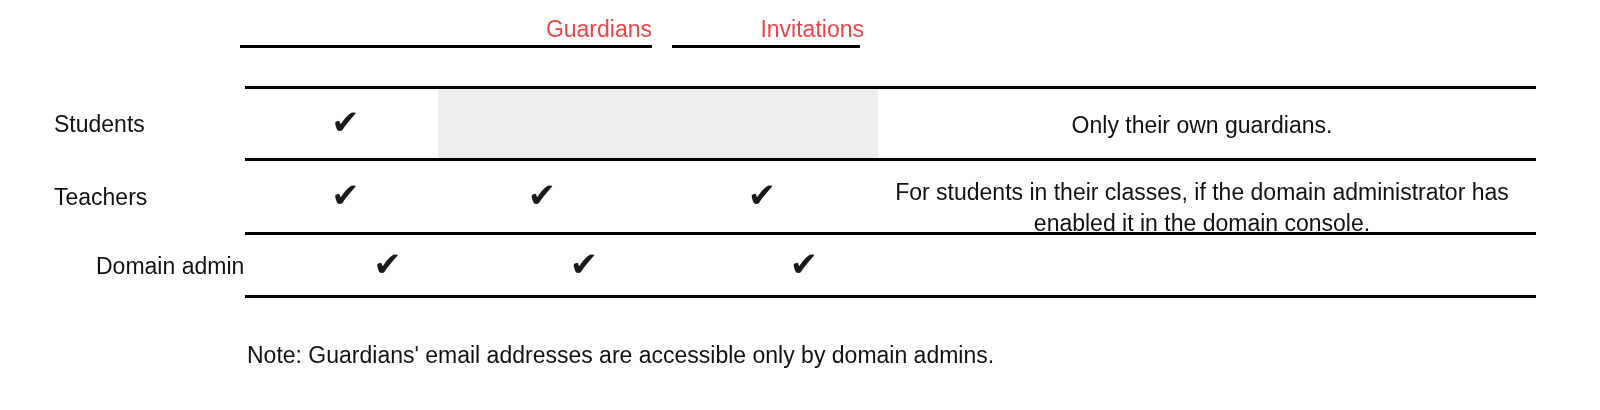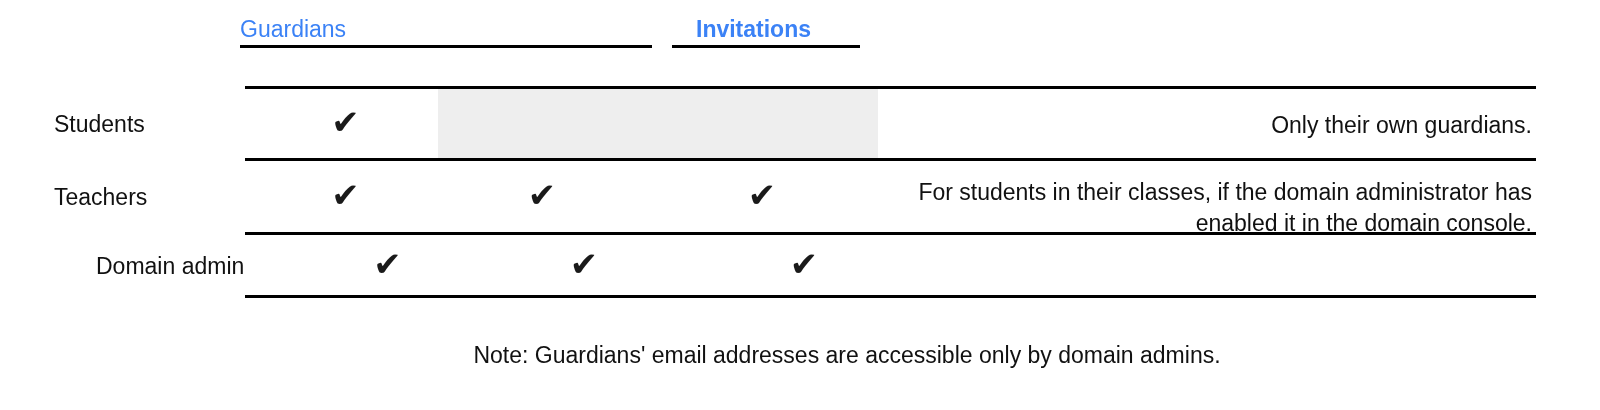--- a/index.html
+++ b/index.html
@@ -27,36 +27,36 @@
     top: 14px;
     left: 0;
     width: 1600px;
     height: 34px;
   }
   .group-label {
     position: absolute;
     top: 0;
     font-size: 23px;
     line-height: 30px;
-    text-align: left;
-    white-space: nowrap;
-    color: #3b82f6;
+    text-align: right;
+    white-space: nowrap;
+    color: #ef4444;
   }
   .group-rule {
     position: absolute;
     height: 3px;
     background: #000000;
     top: 31px;
   }
 
   
   .grp-guardians-label { left: 240px; width: 412px; }
   .grp-guardians-rule  { left: 240px; width: 412px; }
   
-  .grp-invitations-label { left: 696px; width: 188px; font-weight: bold; }
+  .grp-invitations-label { left: 676px; width: 188px; }
   .grp-invitations-rule  { left: 672px; width: 188px; }
 
   
   .sub-head {
     position: absolute;
     top: 54px;
     left: 0;
     width: 1600px;
     height: 30px;
   }
@@ -135,36 +135,36 @@
   .row-students .cell-check { top: 16px; }
   .row-teachers .cell-check { top: 17px; }
   .row-admin    .cell-check { top: 12px; }
 
   .cell-desc {
     position: absolute;
     left: 868px;
     width: 660px;
     font-size: 23px;
     line-height: 31px;
-    text-align: right;
+    text-align: center;
   }
   .row-students .cell-desc { top: 21px; }
   .row-teachers .cell-desc { top: 16px; }
   .row-admin    .cell-desc { top: 16px; }
 
   
   .note {
     position: absolute;
     left: 247px;
     top: 340px;
     width: 1200px;
     font-size: 23px;
     line-height: 30px;
     white-space: nowrap;
-    text-align: center;
+    text-align: left;
   }
 </style>
 </head>
 <body>
 
 <div class="sheet">
 
   <div class="group-head">
     <div class="group-label grp-guardians-label">Guardians</div>
     <div class="group-rule grp-guardians-rule"></div>

